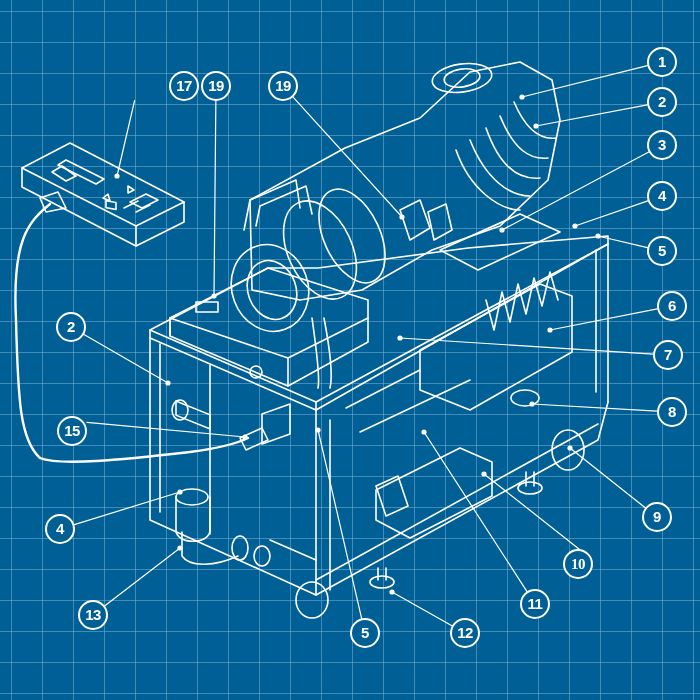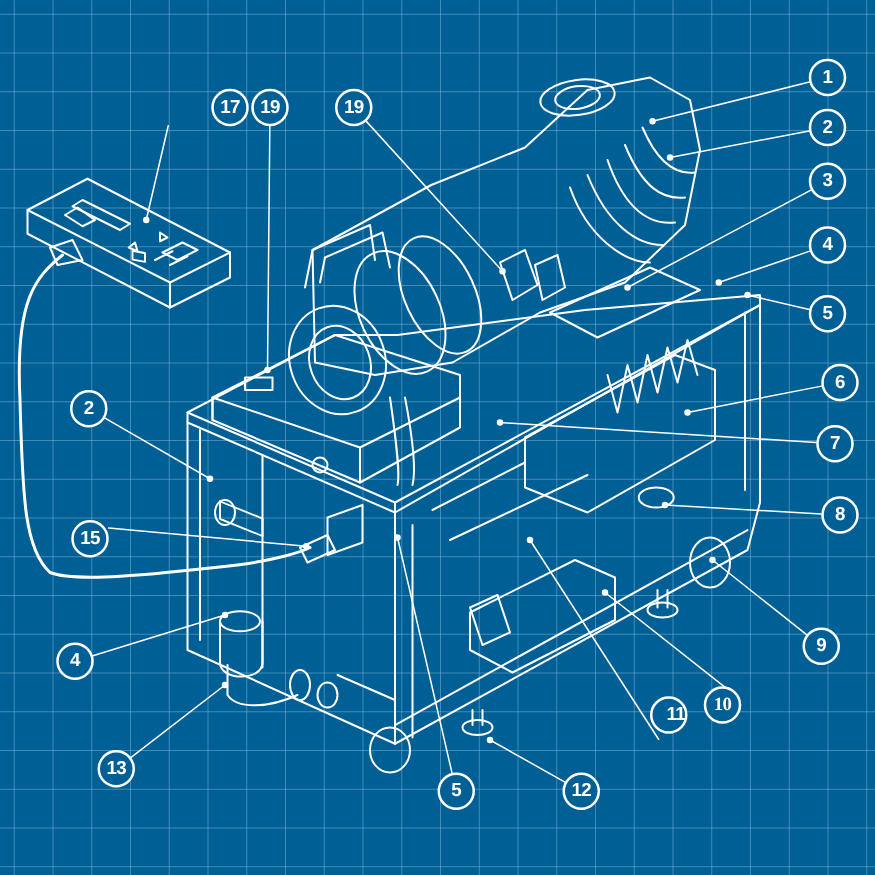--- a/index.html
+++ b/index.html
@@ -179,21 +179,21 @@
       <div class="callout" style="left: 662px; top: 62px;">1</div>
       <div class="callout" style="left: 662px; top: 102px;">2</div>
       <div class="callout" style="left: 662px; top: 145px;">3</div>
       <div class="callout" style="left: 662px; top: 196px;">4</div>
       <div class="callout" style="left: 662px; top: 251px;">5</div>
       <div class="callout" style="left: 672px; top: 306px;">6</div>
       <div class="callout" style="left: 668px; top: 355px;">7</div>
       <div class="callout" style="left: 672px; top: 412px;">8</div>
       <div class="callout" style="left: 657px; top: 517px;">9</div>
       <div class="callout" style="left: 578px; top: 564px; font-family: Liberation Serif, serif;">10</div>
-      <div class="callout" style="left: 535px; top: 572px; text-align: right;">11</div>
+      <div class="callout" style="left: 535px; top: 604px;">11</div>
       <div class="callout" style="left: 465px; top: 633px;">12</div>
       <div class="callout" style="left: 365px; top: 633px;">5</div>
       <div class="callout" style="left: 93px; top: 615px; text-align: center;">13</div>
       <div class="callout" style="left: 60px; top: 529px;">4</div>
       <div class="callout" style="left: 72px; top: 431px;">15</div>
       <div class="callout" style="left: 71px; top: 327px;">2</div>
       <div class="callout" style="left: 138px; top: 86px; margin-left: 31px;">17</div>
       <div class="callout" style="left: 216px; top: 86px;">19</div>
       <div class="callout" style="left: 283px; top: 86px;">19</div>
     </div>

